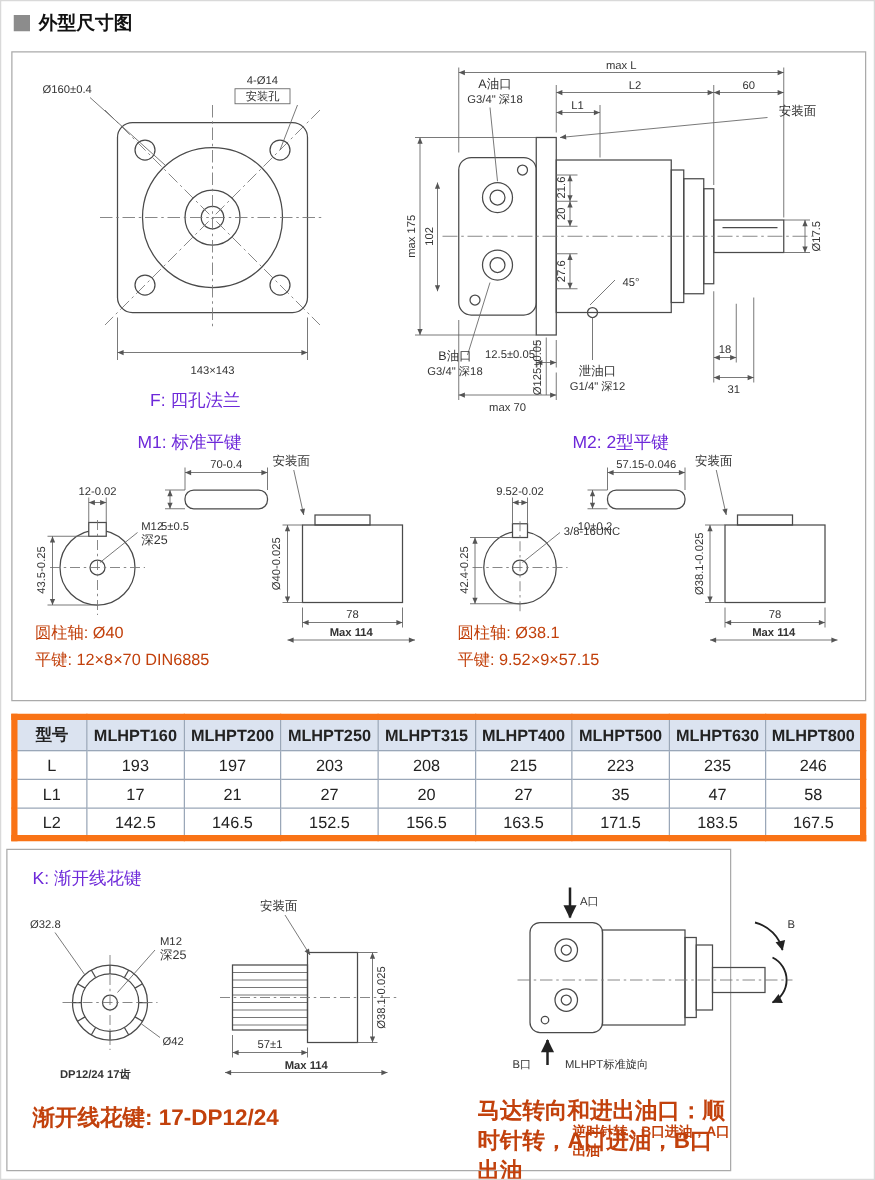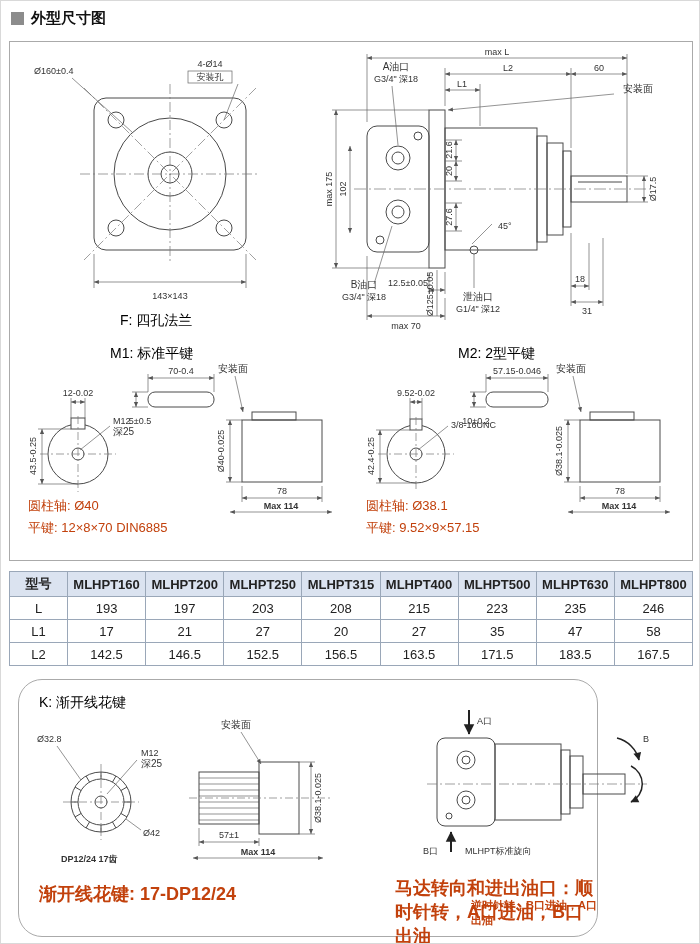--- a/index.html
+++ b/index.html
@@ -7,29 +7,29 @@
   .page {
     position:relative; width:700px; height:944px; margin:0 auto;
     background:#fff; border:1px solid #d9d9d9; overflow:hidden;
     font-family:"Liberation Sans","DejaVu Sans",sans-serif; color:#222;
   }
   .page-title { position:absolute; top:8px; left:10px; display:flex; align-items:center; gap:7px;
     font-size:15px; font-weight:bold; color:#111; }
   .title-square { width:13px; height:13px; background:#8c8c8c; }
   .box { position:absolute; border:1px solid #aaa; background:#fff; }
   #box1 { left:8px; top:40px; width:684px; height:520px; }
-  #box2 { left:17px; top:678px; width:580px; height:258px;border-radius:24px; }
+  #box2 { left:4px; top:678px; width:580px; height:258px; }
   .abs { position:absolute; }
-  .lbl { position:absolute; font-size:14px; color:#000000; }
+  .lbl { position:absolute; font-size:14px; color:#6d28d9; }
   .small-lbl { position:absolute; font-size:13px; color:#c2410c; }
   .bold { font-weight:bold; }
   svg text { font-family:"Liberation Sans","DejaVu Sans",sans-serif; font-size:9px; fill:#333; }
   svg .cjk { font-size:10px; }
   .dim-table { position:absolute; left:8px; top:570px; width:684px; border-collapse:collapse;
-    font-size:13px; color:#222; table-layout:fixed; border:1px solid #f97316; }
+    font-size:13px; color:#222; table-layout:fixed; border:5px solid #f97316; }
   .dim-table th, .dim-table td { border:1px solid #9aa7b8; text-align:center; padding:3px 0; height:23px; }
   .dim-table th { background:#dbe3f0; font-weight:bold; }
 </style>
 </head>
 <body>
 
 <div class="page">
 
   <div class="page-title">
     <span class="title-square"></span>

